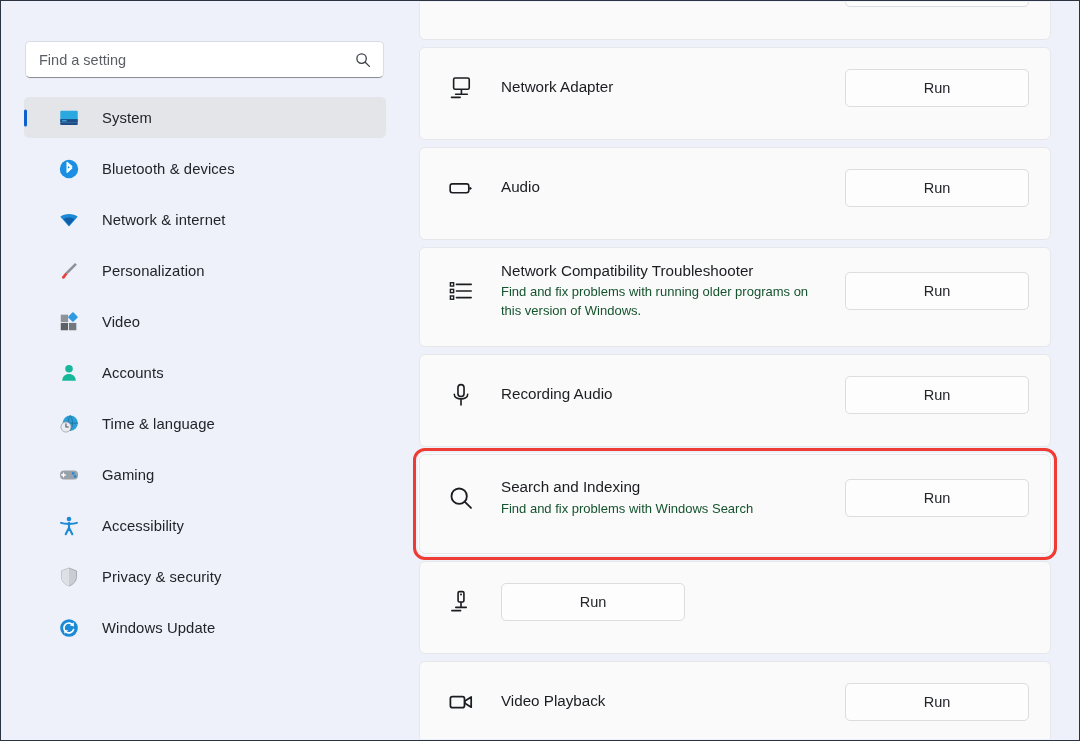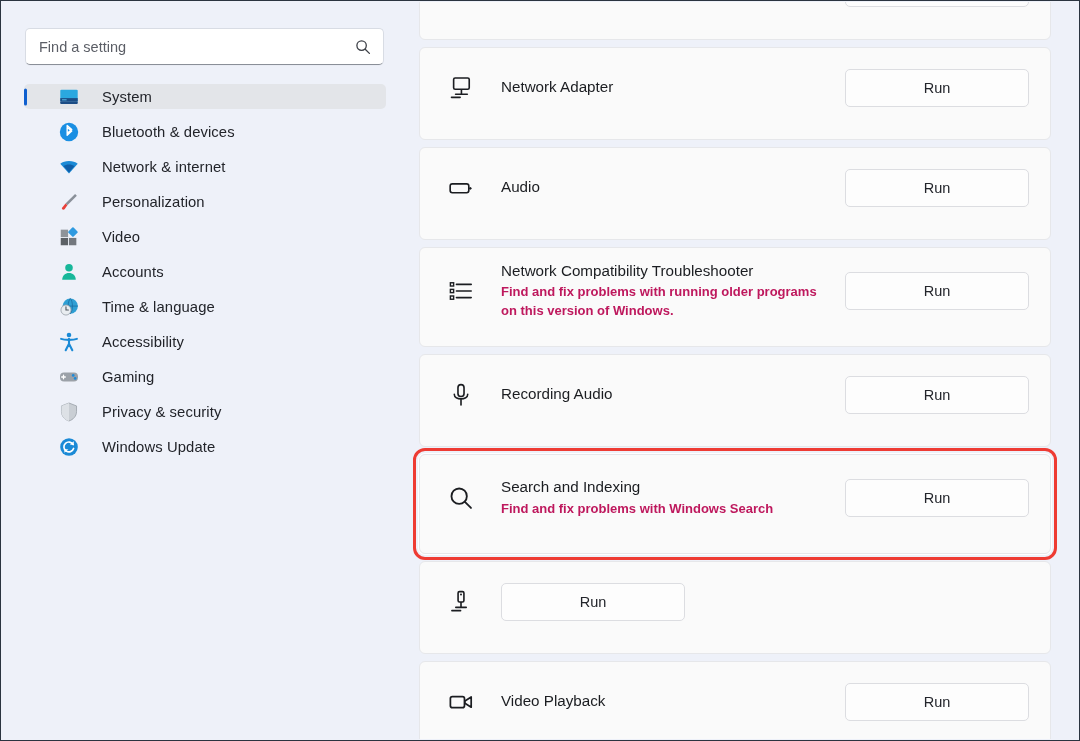--- a/index.html
+++ b/index.html
@@ -22,20 +22,21 @@
     overflow: hidden;
   }
 
   
   .sidebar {
     width: 406px;
     flex: 0 0 406px;
     background: #eef1f9;
     padding: 0;
     position: relative;
+    margin-top: 13px;
   }
 
   .search-wrap {
     margin: 26px 24px 0 23px;
     position: relative;
   }
   .search-box {
     height: 37px;
     background: #ffffff;
     border: 1px solid #d8dce4;
@@ -57,21 +58,21 @@
   }
   .search-input::placeholder { color: #5b5e66; opacity: 1; }
   .search-icon { width: 16px; height: 16px; flex: 0 0 16px; color: #3c3f46; }
 
   .navlist {
     margin-top: 19px;
     padding: 0 22px 0 22px;
   }
   .navitem {
     position: relative;
-    height: 25px;
+    height: 41px;
     display: flex;
     align-items: center;
     border-radius: 5px;
     padding-left: 34px;
     margin-bottom: 10px;
     cursor: default;
   }
   .navitem.selected { background: #e3e5e9; }
   .navitem.selected::before {
     content: "";
@@ -129,25 +130,24 @@
     margin-right: 27px;
   }
   .card-text { flex: 1; min-width: 0; }
   .card-title {
     font-size: 15.2px;
     color: #1b1d21;
     line-height: 1.35;
   }
   .card-desc {
     font-size: 13px;
-    color: #be185d;
+    color: #14532d;
     line-height: 1.45;
     margin-top: 2px;
     max-width: 330px;
-    font-weight: bold;
   }
   .run-btn {
     flex: 0 0 auto;
     width: 184px;
     height: 38px;
     background: #fdfdfd;
     border: 1px solid #dcdde1;
     border-radius: 5px;
     font-family: "Liberation Sans", sans-serif;
     font-size: 14.5px;
@@ -249,37 +249,37 @@
                 <path d="M5.1 11 H21.7 M13.4 2.7 C10.3 6 10.3 16 13.4 19.3 C16.5 16 16.5 6 13.4 2.7" fill="none" stroke="#1c6fa3" stroke-width="0.9"></path>
                 <circle cx="8.7" cy="15.3" r="5.5" fill="#e9edf1" stroke="#9aa3ab" stroke-width="0.9"></circle>
                 <path d="M8.7 11.8 V15.3 H11.3" fill="none" stroke="#4c555d" stroke-width="1.2" stroke-linecap="round"></path>
             </svg>
           </span>
           <span class="nav-label">Time &amp; language</span>
         </div>
         <div class="navitem">
           <span class="nav-ico">
             <svg viewBox="0 0 24 24" width="100%" height="100%">
-              <circle cx="12" cy="4.3" r="2.5" fill="#1b8ad6"></circle>
-                <path d="M3.4 8.6 C7 10 17 10 20.6 8.6" stroke="#1b8ad6" stroke-width="2.3" fill="none" stroke-linecap="round"></path>
-                <path d="M12 8.6 V14 M12 14 L8.4 21 M12 14 L15.6 21" stroke="#1b8ad6" stroke-width="2.3" fill="none" stroke-linecap="round"></path>
-            </svg>
-          </span>
-          <span class="nav-label">Accessibility</span>
-        </div>
-        <div class="navitem">
-          <span class="nav-ico">
-            <svg viewBox="0 0 24 24" width="100%" height="100%">
               <rect x="2.2" y="7" width="19.6" height="10" rx="4.4" fill="#9ba1a8"></rect>
                 <path d="M6 10 V14 M4 12 H8" stroke="#fff" stroke-width="1.4" stroke-linecap="round"></path>
                 <circle cx="16.6" cy="10.3" r="1.5" fill="#1f8ad8"></circle>
                 <circle cx="18.7" cy="13.5" r="1.5" fill="#1f8ad8"></circle>
             </svg>
           </span>
           <span class="nav-label">Gaming</span>
+        </div>
+        <div class="navitem">
+          <span class="nav-ico">
+            <svg viewBox="0 0 24 24" width="100%" height="100%">
+              <circle cx="12" cy="4.3" r="2.5" fill="#1b8ad6"></circle>
+                <path d="M3.4 8.6 C7 10 17 10 20.6 8.6" stroke="#1b8ad6" stroke-width="2.3" fill="none" stroke-linecap="round"></path>
+                <path d="M12 8.6 V14 M12 14 L8.4 21 M12 14 L15.6 21" stroke="#1b8ad6" stroke-width="2.3" fill="none" stroke-linecap="round"></path>
+            </svg>
+          </span>
+          <span class="nav-label">Accessibility</span>
         </div>
         <div class="navitem">
           <span class="nav-ico">
             <svg viewBox="0 0 24 24" width="100%" height="100%">
               <path d="M12 2.2 L20.2 5.4 V11.6 C20.2 16.5 16.6 20.3 12 21.8 C7.4 20.3 3.8 16.5 3.8 11.6 V5.4 Z" fill="#c9ced4" stroke="#9aa1a9" stroke-width="0.9"></path>
                 <path d="M12 2.2 L12 21.8 C7.4 20.3 3.8 16.5 3.8 11.6 V5.4 Z" fill="#dde1e6"></path>
             </svg>
           </span>
           <span class="nav-label">Privacy &amp; security</span>
         </div>

